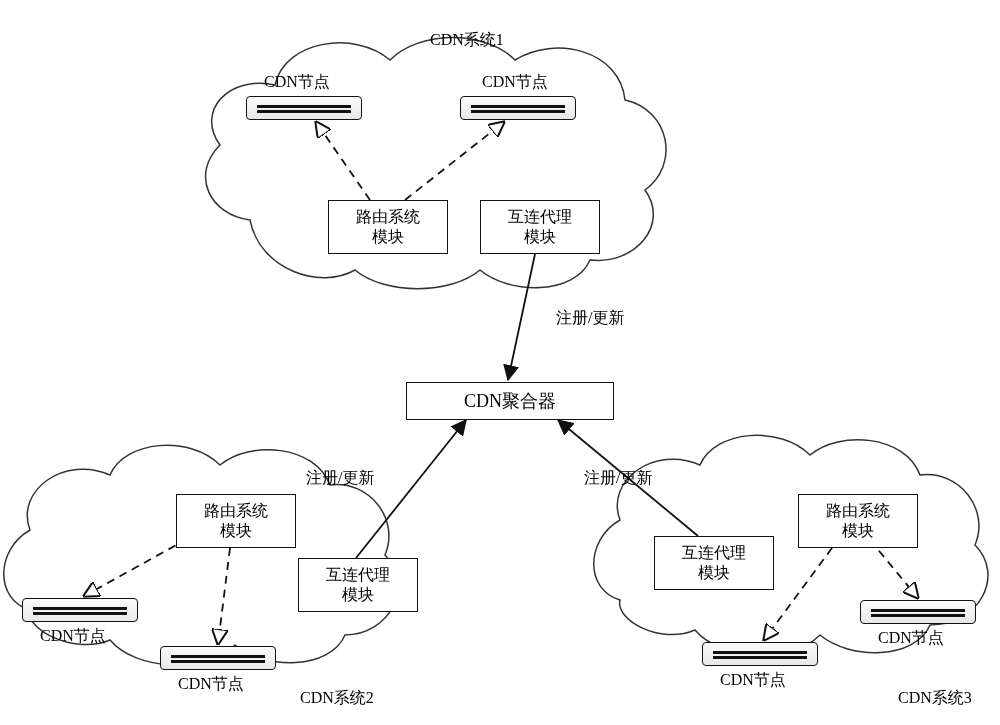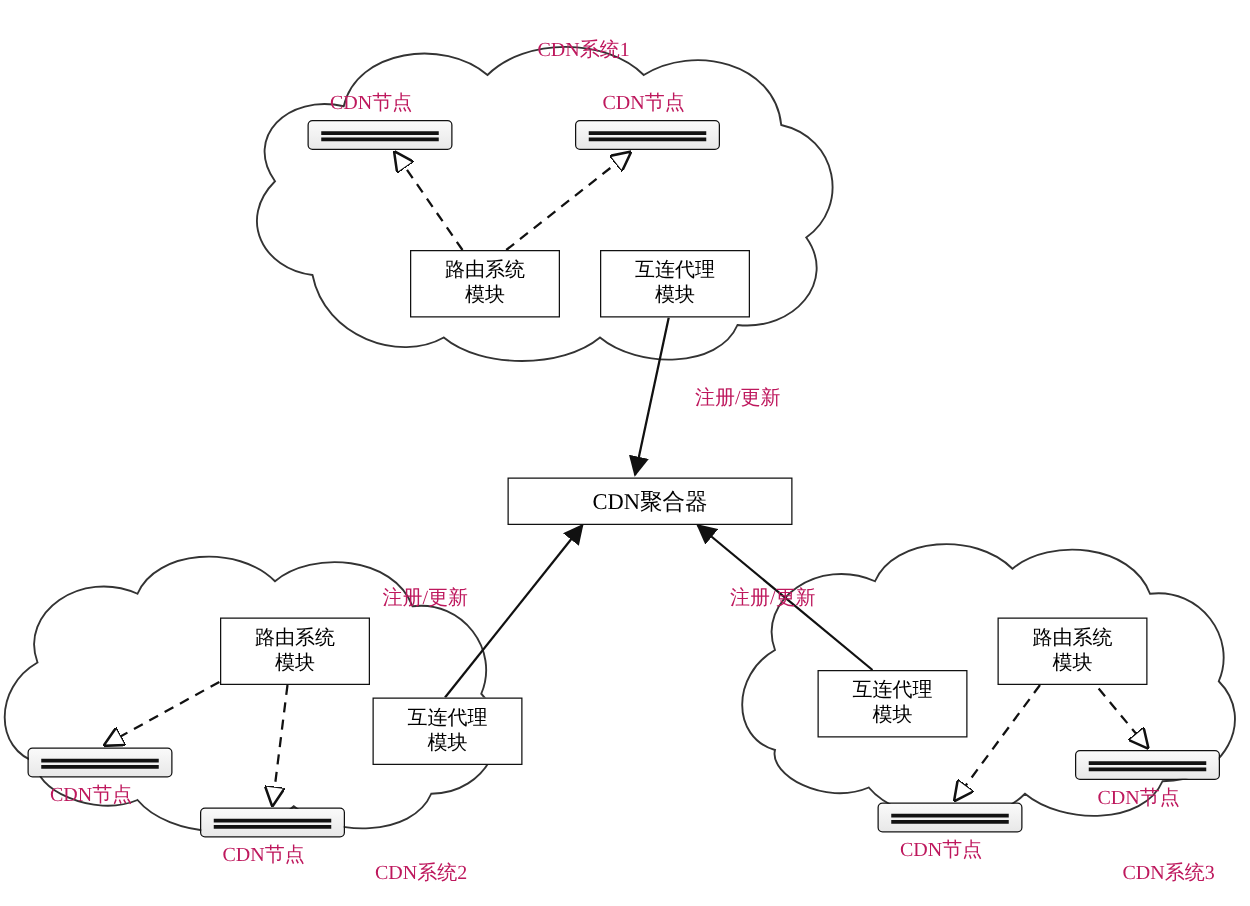--- a/index.html
+++ b/index.html
@@ -8,21 +8,21 @@
       height: 725px;
       position: relative;
       background: #fff;
       font-family: "SimSun", serif;
       font-size: 16px;
     }
     .diagram { position: absolute; inset: 0; }
     .label {
       position: absolute;
       white-space: nowrap;
-      color: #be185d;
+      color: #000000;
     }
     .box {
       position: absolute;
       border: 1.5px solid #111;
       background: #fff;
       display: flex;
       align-items: center;
       justify-content: center;
       text-align: center;
       line-height: 1.25;
@@ -121,21 +121,21 @@
 
   <div class="box" style="left:328px; top:200px; width:120px; height:54px;">
     <span style="white-space:pre;">路由系统
 模块</span>
   </div>
   <div class="box" style="left:480px; top:200px; width:120px; height:54px;">
     <span style="white-space:pre;">互连代理
 模块</span>
   </div>
 
-  <div class="box" style="left:406px; top:382px; width:228px; height:38px; font-size:18px;">
+  <div class="box" style="left:406px; top:382px; width:208px; height:38px; font-size:18px;">
     <span>CDN聚合器</span>
   </div>
 
   <div class="label" style="left:556px; top:308px;">注册/更新</div>
   <div class="label" style="left:306px; top:468px;">注册/更新</div>
   <div class="label" style="left:584px; top:468px;">注册/更新</div>
 
   <div class="box" style="left:176px; top:494px; width:120px; height:54px;">
     <span style="white-space:pre;">路由系统
 模块</span>

